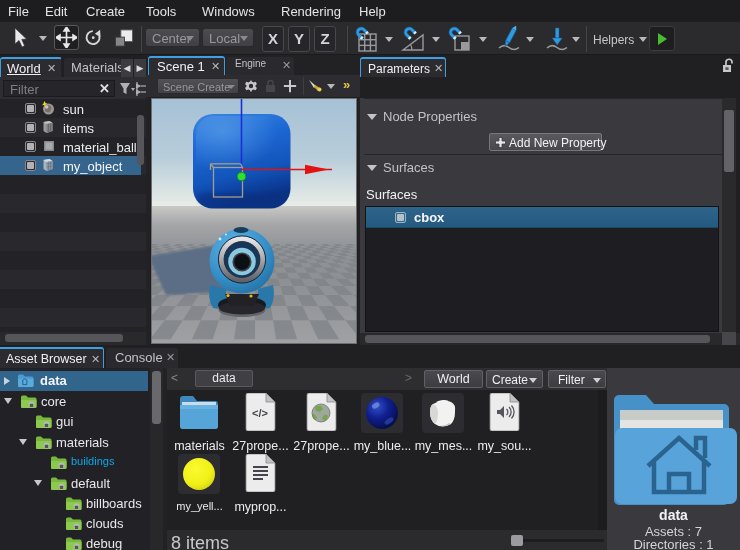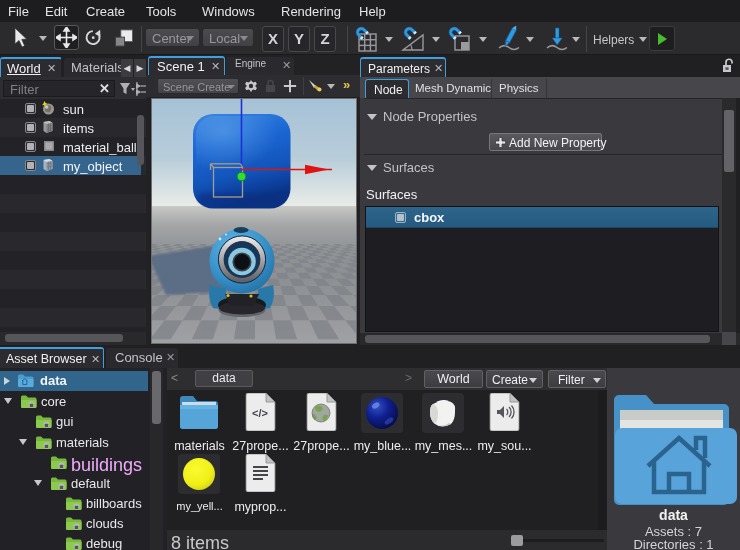--- a/index.html
+++ b/index.html
@@ -520,29 +520,20 @@
   <div class="a" style="left:0;top:2px;width:86px;height:20px;background:#2c2c30;border-top:2px solid #3f9fe0;border-left:1px solid #3f9fe0;border-right:1px solid #3f9fe0;border-radius:3px 3px 0 0;">
     <span class="a" style="left:7px;top:3px;color:#f0f0f2;font-size:12px;">Parameters</span>
     <span class="a" style="left:73px;top:3px;color:#b8b8bc;font-size:11px;">✕</span>
   </div>
   <svg class="a" style="left:362px;top:3px;" width="14" height="15" viewBox="0 0 14 15">
     <rect x="1" y="7" width="8" height="7" fill="#c8c8cc"></rect>
     <rect x="3.4" y="9.3" width="3.2" height="2.6" fill="#55555a"></rect>
     <path d="M4 7 V4.5 a3 3 0 0 1 6 -0.5 L10 5.5" fill="none" stroke="#c8c8cc" stroke-width="1.7"></path>
   </svg>
 
-  <div class="a" style="left:0;top:22px;width:380px;height:21px;background:#47474b;">
-    <div class="a" style="left:5px;top:2px;width:44px;height:19px;background:#2c2c30;border:1px solid #3f9fe0;border-bottom:none;border-radius:3px 3px 0 0;">
-      <span class="a" style="left:8px;top:3px;color:#f0f0f2;font-size:12px;">Node</span>
-    </div>
-    <span class="a" style="left:55px;top:5px;color:#e0e0e4;font-size:11.5px;">Mesh Dynamic</span>
-    <div class="a" style="left:131px;top:2px;width:1px;height:19px;background:#35353a;"></div>
-    <span class="a" style="left:139px;top:5px;color:#e0e0e4;font-size:11.5px;">Physics</span>
-    <div class="a" style="left:186px;top:2px;width:1px;height:19px;background:#35353a;"></div>
-  </div>
 
   <div class="a" style="left:0;top:43px;width:364px;height:235px;background:#3a3a3e;">
     <div class="a" style="left:4px;top:0;width:358px;height:1px;background:#26262a;"></div>
     <div class="a" style="left:7px;top:16px;width:0;height:0;border-left:5px solid transparent;border-right:5px solid transparent;border-top:6px solid #c4c4c8;"></div>
     <span class="a" style="left:23px;top:11px;color:#c2c2c6;font-size:13px;">Node Properties</span>
     <div class="a" style="left:129px;top:35px;width:113px;height:18px;white-space:nowrap;background:linear-gradient(#5a5a5e,#48484c);border:1px solid #76767b;border-radius:2px;">
       <svg class="a" style="left:5px;top:3px;" width="11" height="11" viewBox="0 0 11 11">
             <path d="M4 0.5 L7 0.5 L7 4 L10.5 4 L10.5 7 L7 7 L7 10.5 L4 10.5 L4 7 L0.5 7 L0.5 4 L4 4 Z" fill="#e6e6e8" stroke="#3c3c40" stroke-width="0.8"></path>
           </svg>
       <span class="a" style="left:19px;top:2px;color:#f2f2f4;font-size:12px;">Add New Property</span>
@@ -590,21 +581,21 @@
       <path d="M1 6 L16.5 6 L16.5 12.5 a1.5 1.5 0 0 1 -1.5 1.5 L2.5 14 a1.5 1.5 0 0 1 -1.5 -1.5 Z" fill="#5caede" opacity="0.85"></path>
       <path d="M5 8 l2.8 -2.3 l2.8 2.3 M5.8 7.6 v4 h4 v-4" stroke="#2a6090" stroke-width="1" fill="none"></path>
     </svg>
     <span class="a" style="left:40px;top:5px;color:#f4f4f6;font-size:13px;font-weight:bold;">data</span>
 
     <div class="a" style="left:4px;top:30px;width:0;height:0;border-left:4px solid transparent;border-right:4px solid transparent;border-top:6px solid #c8c8cc;"></div>
     <span class="a" style="left:41px;top:26px;color:#e8e8ea;font-size:13px;">core</span>
     <span class="a" style="left:56px;top:46px;color:#e8e8ea;font-size:13px;">gui</span>
     <div class="a" style="left:19px;top:71px;width:0;height:0;border-left:4px solid transparent;border-right:4px solid transparent;border-top:6px solid #c8c8cc;"></div>
     <span class="a" style="left:56px;top:67px;color:#e8e8ea;font-size:13px;">materials</span>
-    <span class="a" style="left:71px;top:87px;color:#f0abfc;font-size:18px;">buildings</span>
+    <span class="a" style="left:71px;top:87px;color:#0ea5e9;font-size:11px;">buildings</span>
     <div class="a" style="left:34px;top:112px;width:0;height:0;border-left:4px solid transparent;border-right:4px solid transparent;border-top:6px solid #c8c8cc;"></div>
     <span class="a" style="left:71px;top:108px;color:#e8e8ea;font-size:13px;">default</span>
     <span class="a" style="left:86px;top:128px;color:#e8e8ea;font-size:13px;">billboards</span>
     <span class="a" style="left:86px;top:148px;color:#e8e8ea;font-size:13px;">clouds</span>
     <span class="a" style="left:86px;top:168px;color:#e8e8ea;font-size:13px;">debug</span>
 
     <svg class="a" style="left:20px;top:26px;" width="17" height="15" viewBox="0 0 17 15">
           <use href="#gfold"></use>
         </svg>
     <svg class="a" style="left:35px;top:46px;" width="17" height="15" viewBox="0 0 17 15">

